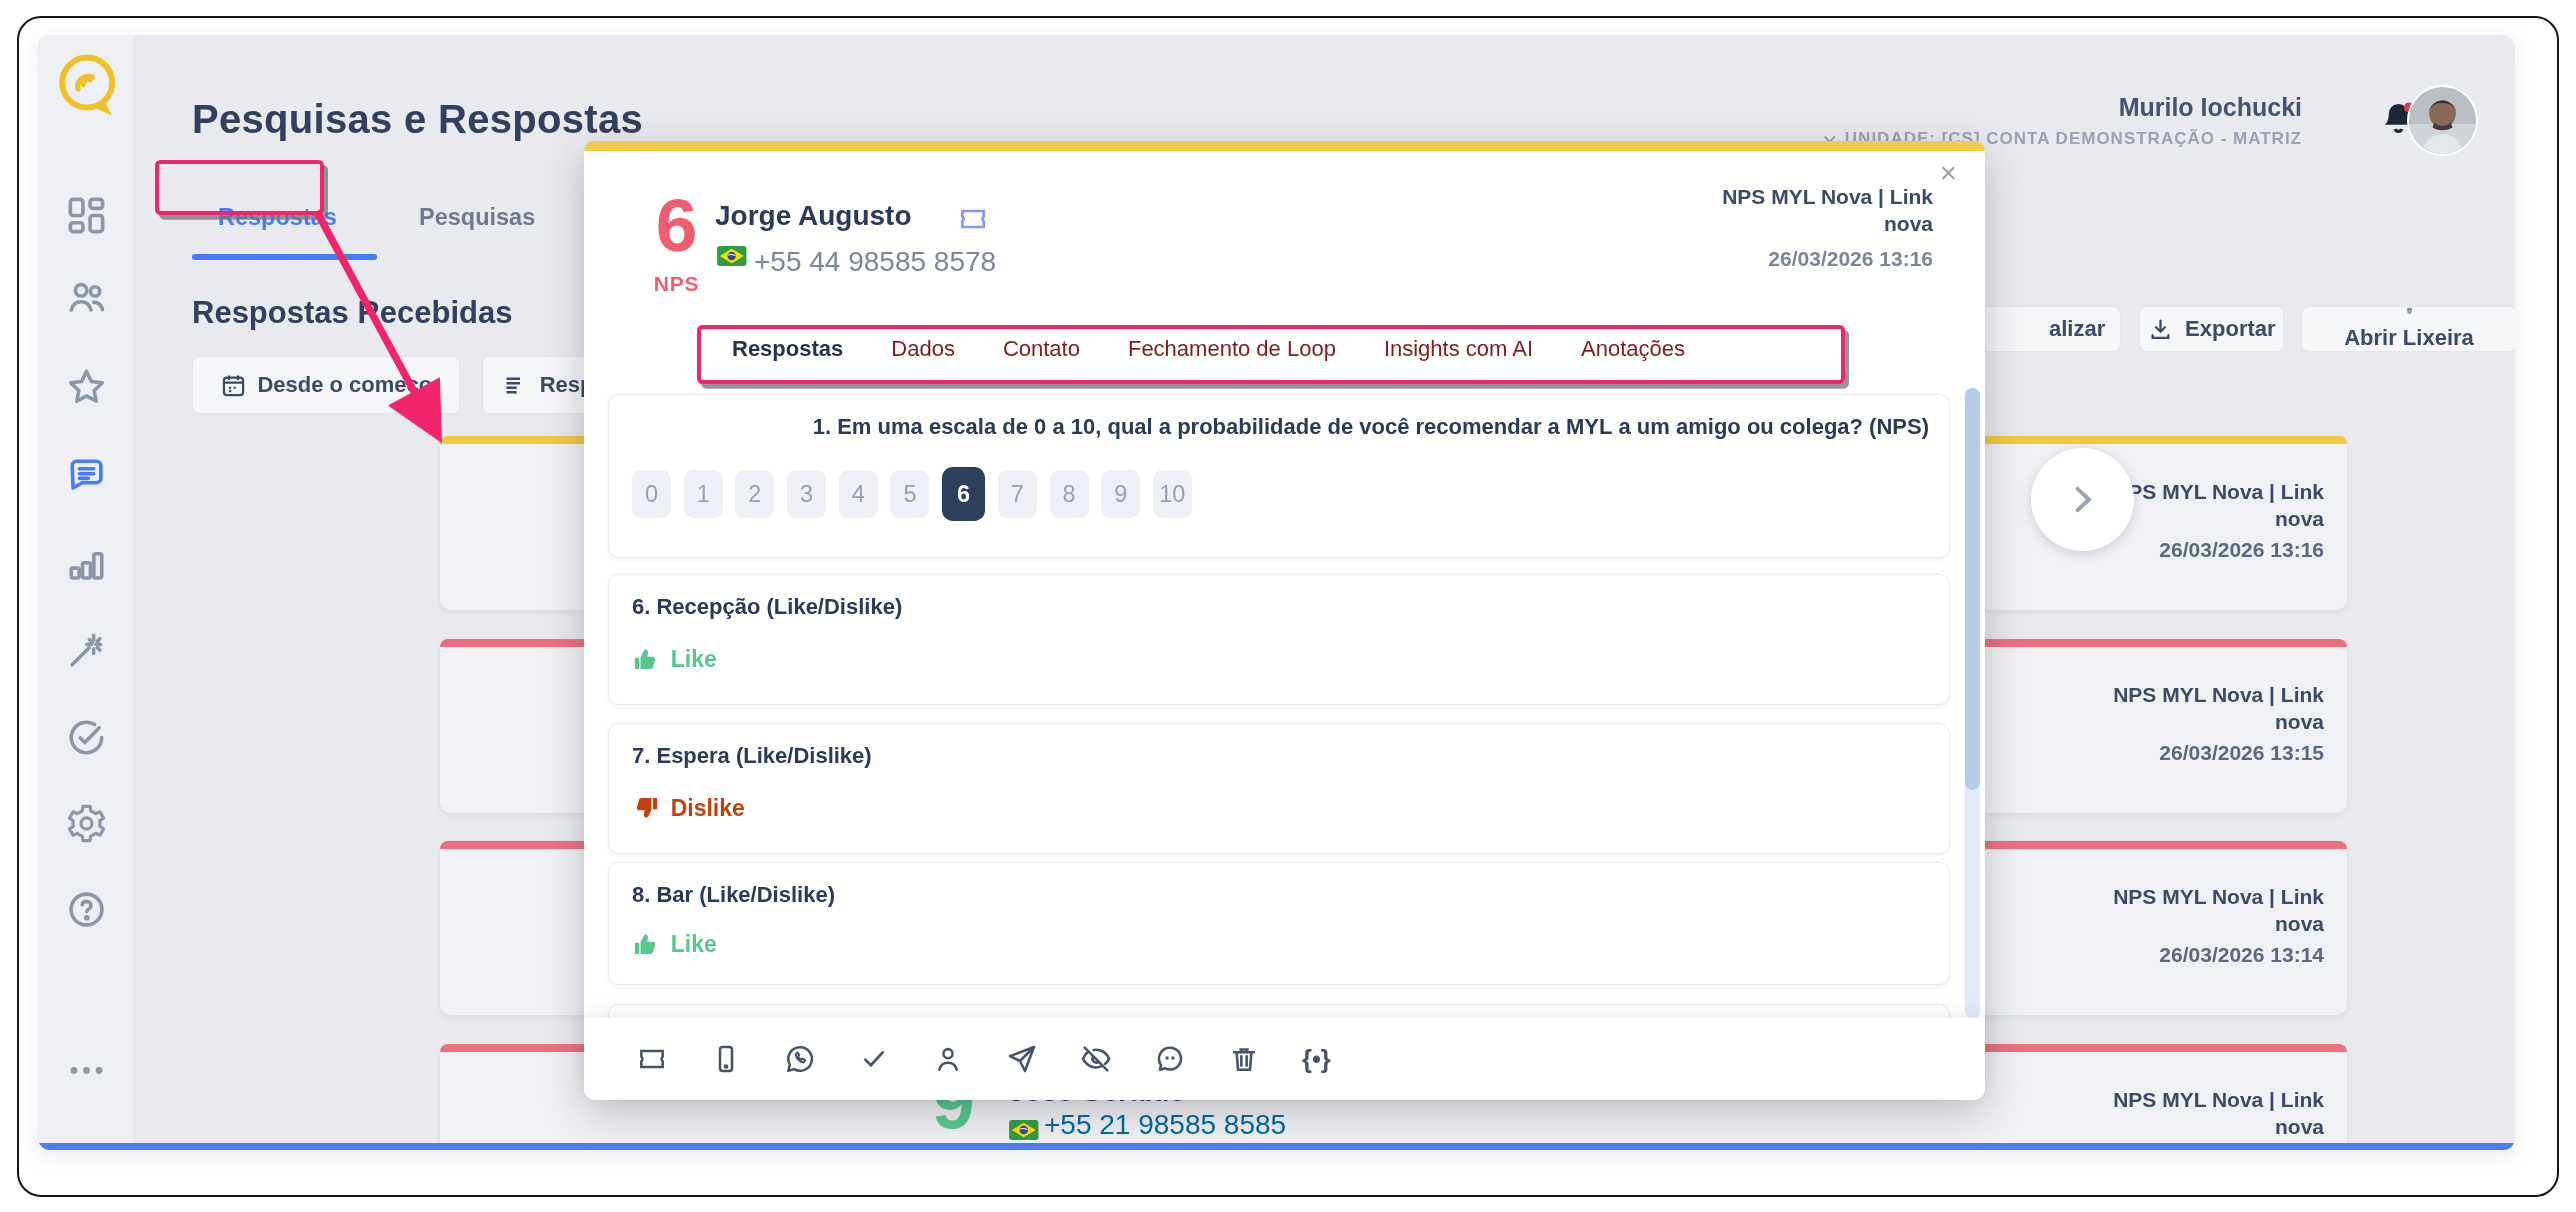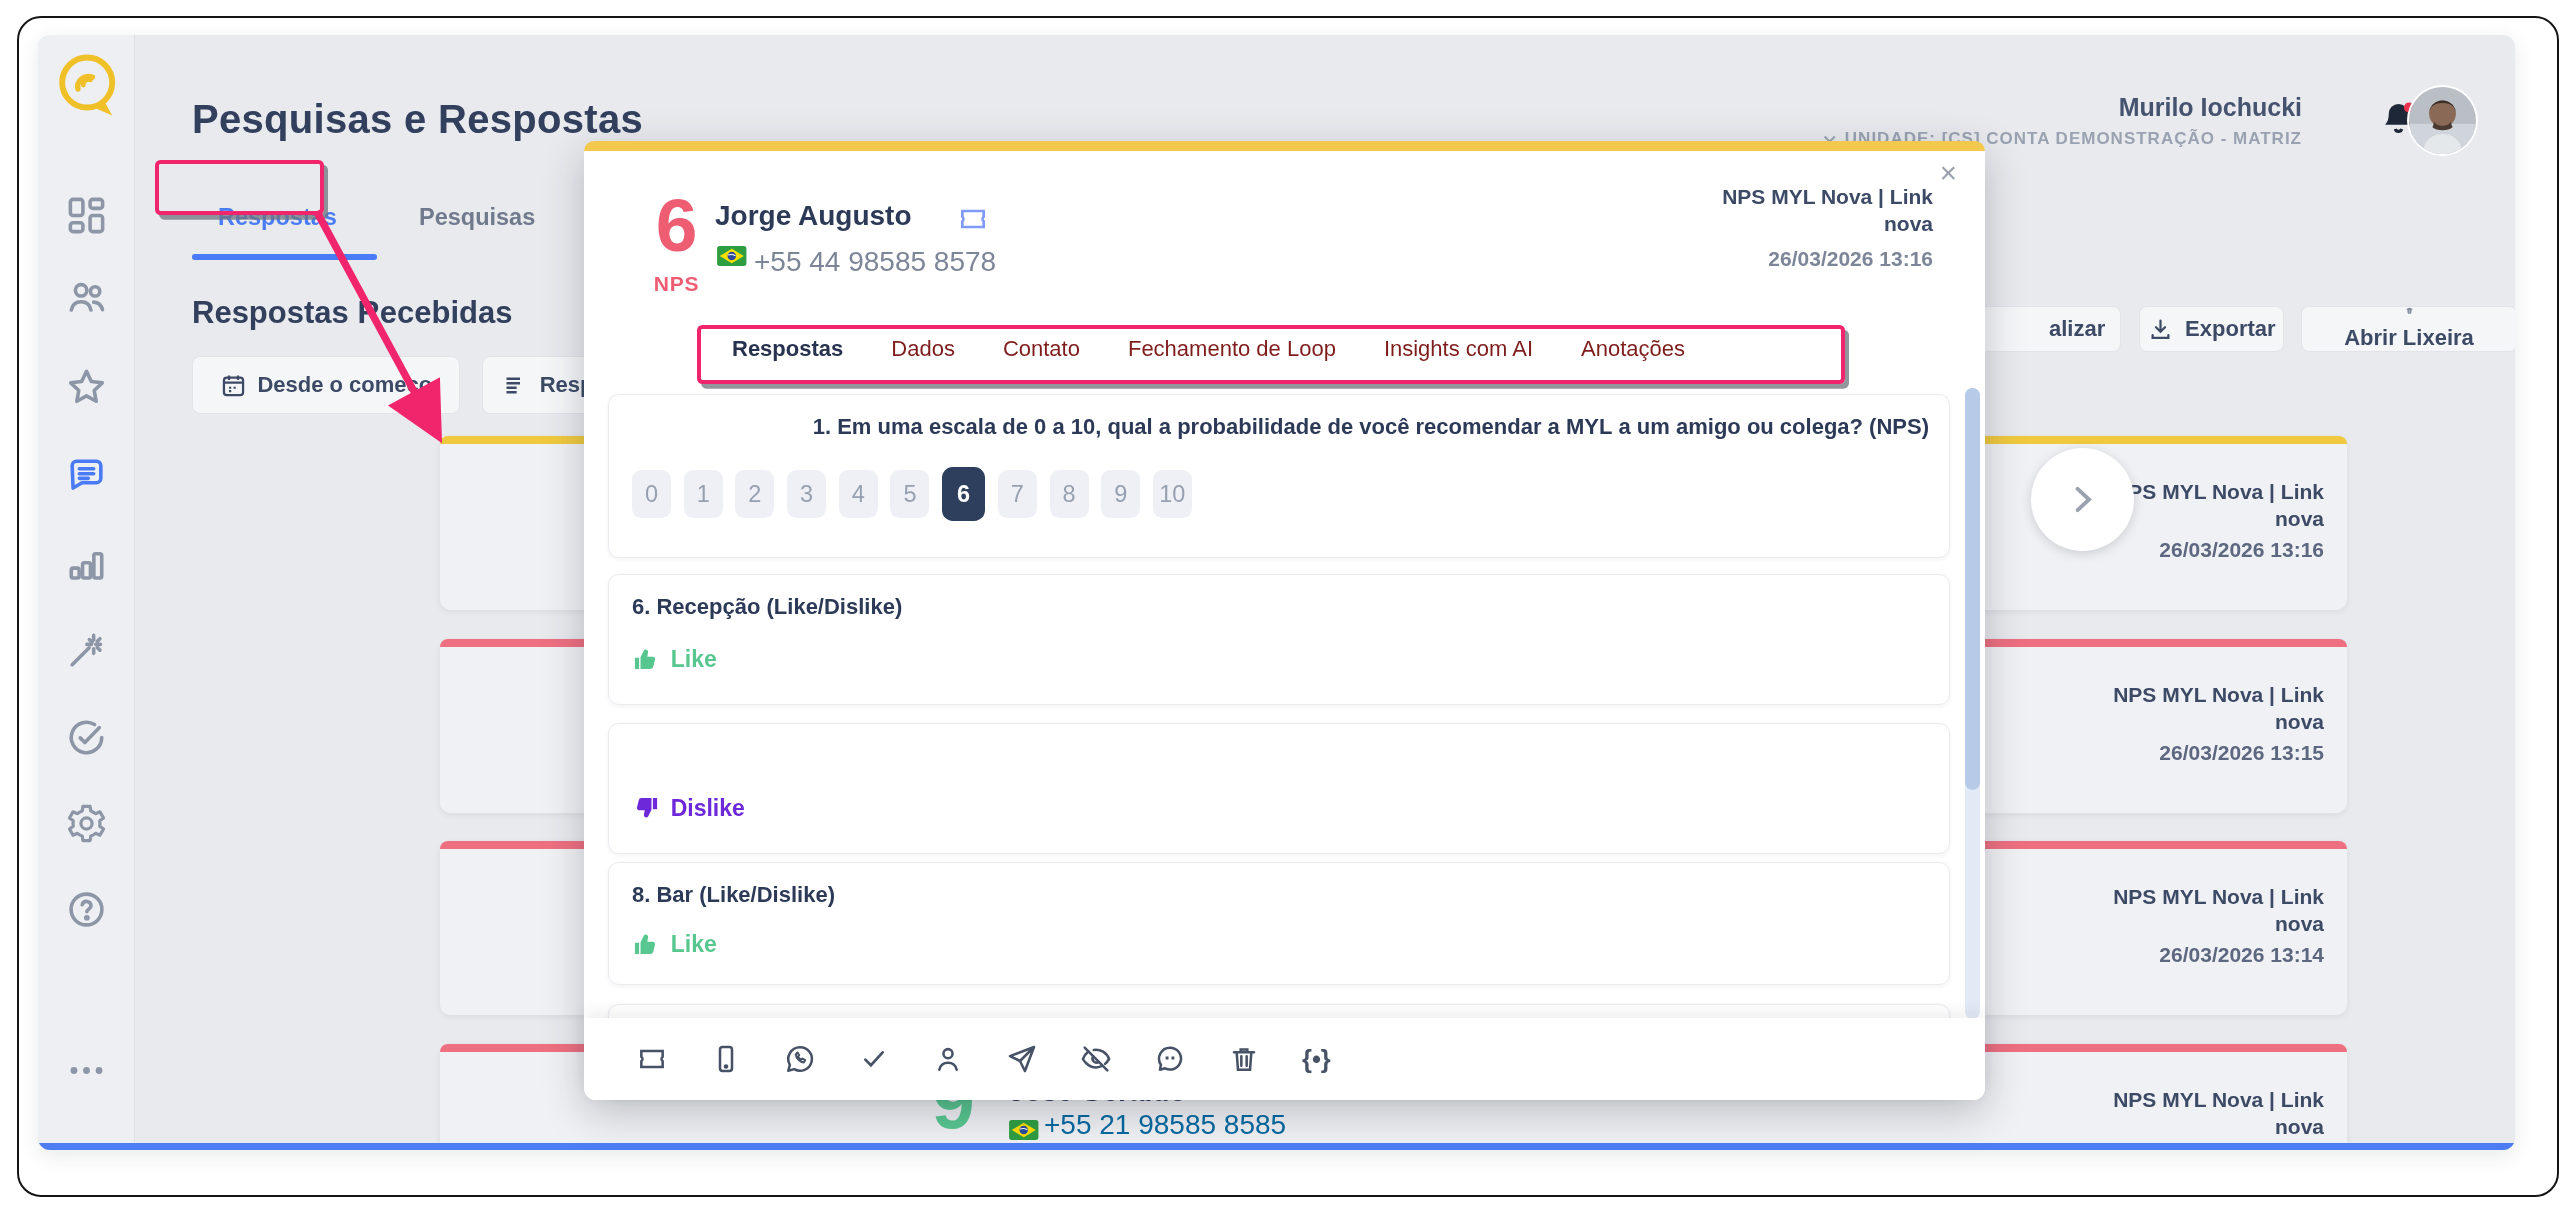--- a/index.html
+++ b/index.html
@@ -55,21 +55,21 @@
   .m-close{position:absolute;right:28px;top:17.4px;font-size:29.5px;color:#9aa1ad;line-height:1;cursor:pointer;}
   .m-right1{position:absolute;right:52px;top:42px;width:470px;text-align:right;font-size:21px;font-weight:bold;color:#3c4a66;line-height:27px;white-space:pre-line;}
   .m-right-ts{position:absolute;right:52px;top:106px;width:470px;text-align:right;font-size:21px;color:#7d8698;font-weight:bold;}
   .m-tabs{position:absolute;left:148px;top:195px;width:1107px;display:flex;gap:48px;align-items:center;}
   .m-tab{font-size:22px;color:#7f1d1d;white-space:nowrap;}
   .m-tab.active{color:#26324e;font-weight:bold;}
   .q-card{position:absolute;left:24px;width:1342px;background:#fff;border:1.3px solid #e9ebef;border-radius:10.7px;box-shadow:0 1.3px 4px rgba(40,45,60,.05);box-sizing:border-box;}
   .q-title{position:absolute;left:23px;top:19px;right:20px;font-size:22px;font-weight:bold;color:#2c3a58;}
   .q-answer{position:absolute;left:23px;display:flex;align-items:center;gap:10.7px;font-size:23px;font-weight:bold;}
   .q-answer svg{width:28px;height:28px;}
-  .like{color:#57c78f;} .dislike{color:#6d28d9;}
+  .like{color:#57c78f;} .dislike{color:#c2410c;}
   .chips{position:absolute;left:23px;top:72px;display:flex;gap:12.7px;align-items:center;}
   .chip{width:39px;height:48px;border-radius:9.4px;background:#eef0f5;color:#97a0b0;font-size:23.5px;display:flex;align-items:center;justify-content:center;}
   .chip.sel{width:43px;height:54px;border-radius:10.7px;background:#2d3f5c;color:#fff;font-weight:bold;}
   .m-footer{position:absolute;left:0;right:0;top:877px;height:82px;background:#fff;border-radius:0 0 12px 12px;box-shadow:0 -6.7px 14.8px rgba(40,45,60,.07);display:flex;align-items:center;gap:42px;padding-left:52px;z-index:5;}
   .f-ic{width:32px;height:32px;color:#475267;}
   .f-ic svg{width:100%;height:100%;}
   .f-braces{font-size:25.5px;font-weight:bold;color:#475267;}
   .m-scrollbar{position:absolute;right:5.4px;top:247px;width:14.8px;height:631px;background:#e2eaf6;border-radius:7.4px;}
   .m-thumb{position:absolute;left:0;top:0;width:14.8px;height:402px;background:#b7cbe9;border-radius:7.4px;}
   
@@ -352,20 +352,21 @@
       <div class="q-title">6. Recepção (Like/Dislike)</div>
       <div class="q-answer like" style="top:70px;">
         <svg viewBox="0 0 24 24" fill="currentColor">
             <path d="M2.5 11h3.6v9.5H2.5zM7.3 20.5h8.6a2.3 2.3 0 0 0 2.3-1.8l1.5-6a2.2 2.2 0 0 0-2.2-2.7h-4.4l.7-3.8a2 2 0 0 0-3.6-1.5L7.3 10.6z"></path>
           </svg>
         <span>Like</span>
       </div>
     </div>
 
     <div class="q-card" style="top:582px;height:131px;">
+      <div class="q-title">7. Espera (Like/Dislike)</div>
       <div class="q-answer dislike" style="top:70px;">
         <svg viewBox="0 0 24 24" fill="currentColor" style="transform:rotate(180deg)">
             <path d="M2.5 11h3.6v9.5H2.5zM7.3 20.5h8.6a2.3 2.3 0 0 0 2.3-1.8l1.5-6a2.2 2.2 0 0 0-2.2-2.7h-4.4l.7-3.8a2 2 0 0 0-3.6-1.5L7.3 10.6z"></path>
           </svg>
         <span>Dislike</span>
       </div>
     </div>
 
     <div class="q-card" style="top:721px;height:123px;">
       <div class="q-title">8. Bar (Like/Dislike)</div>

